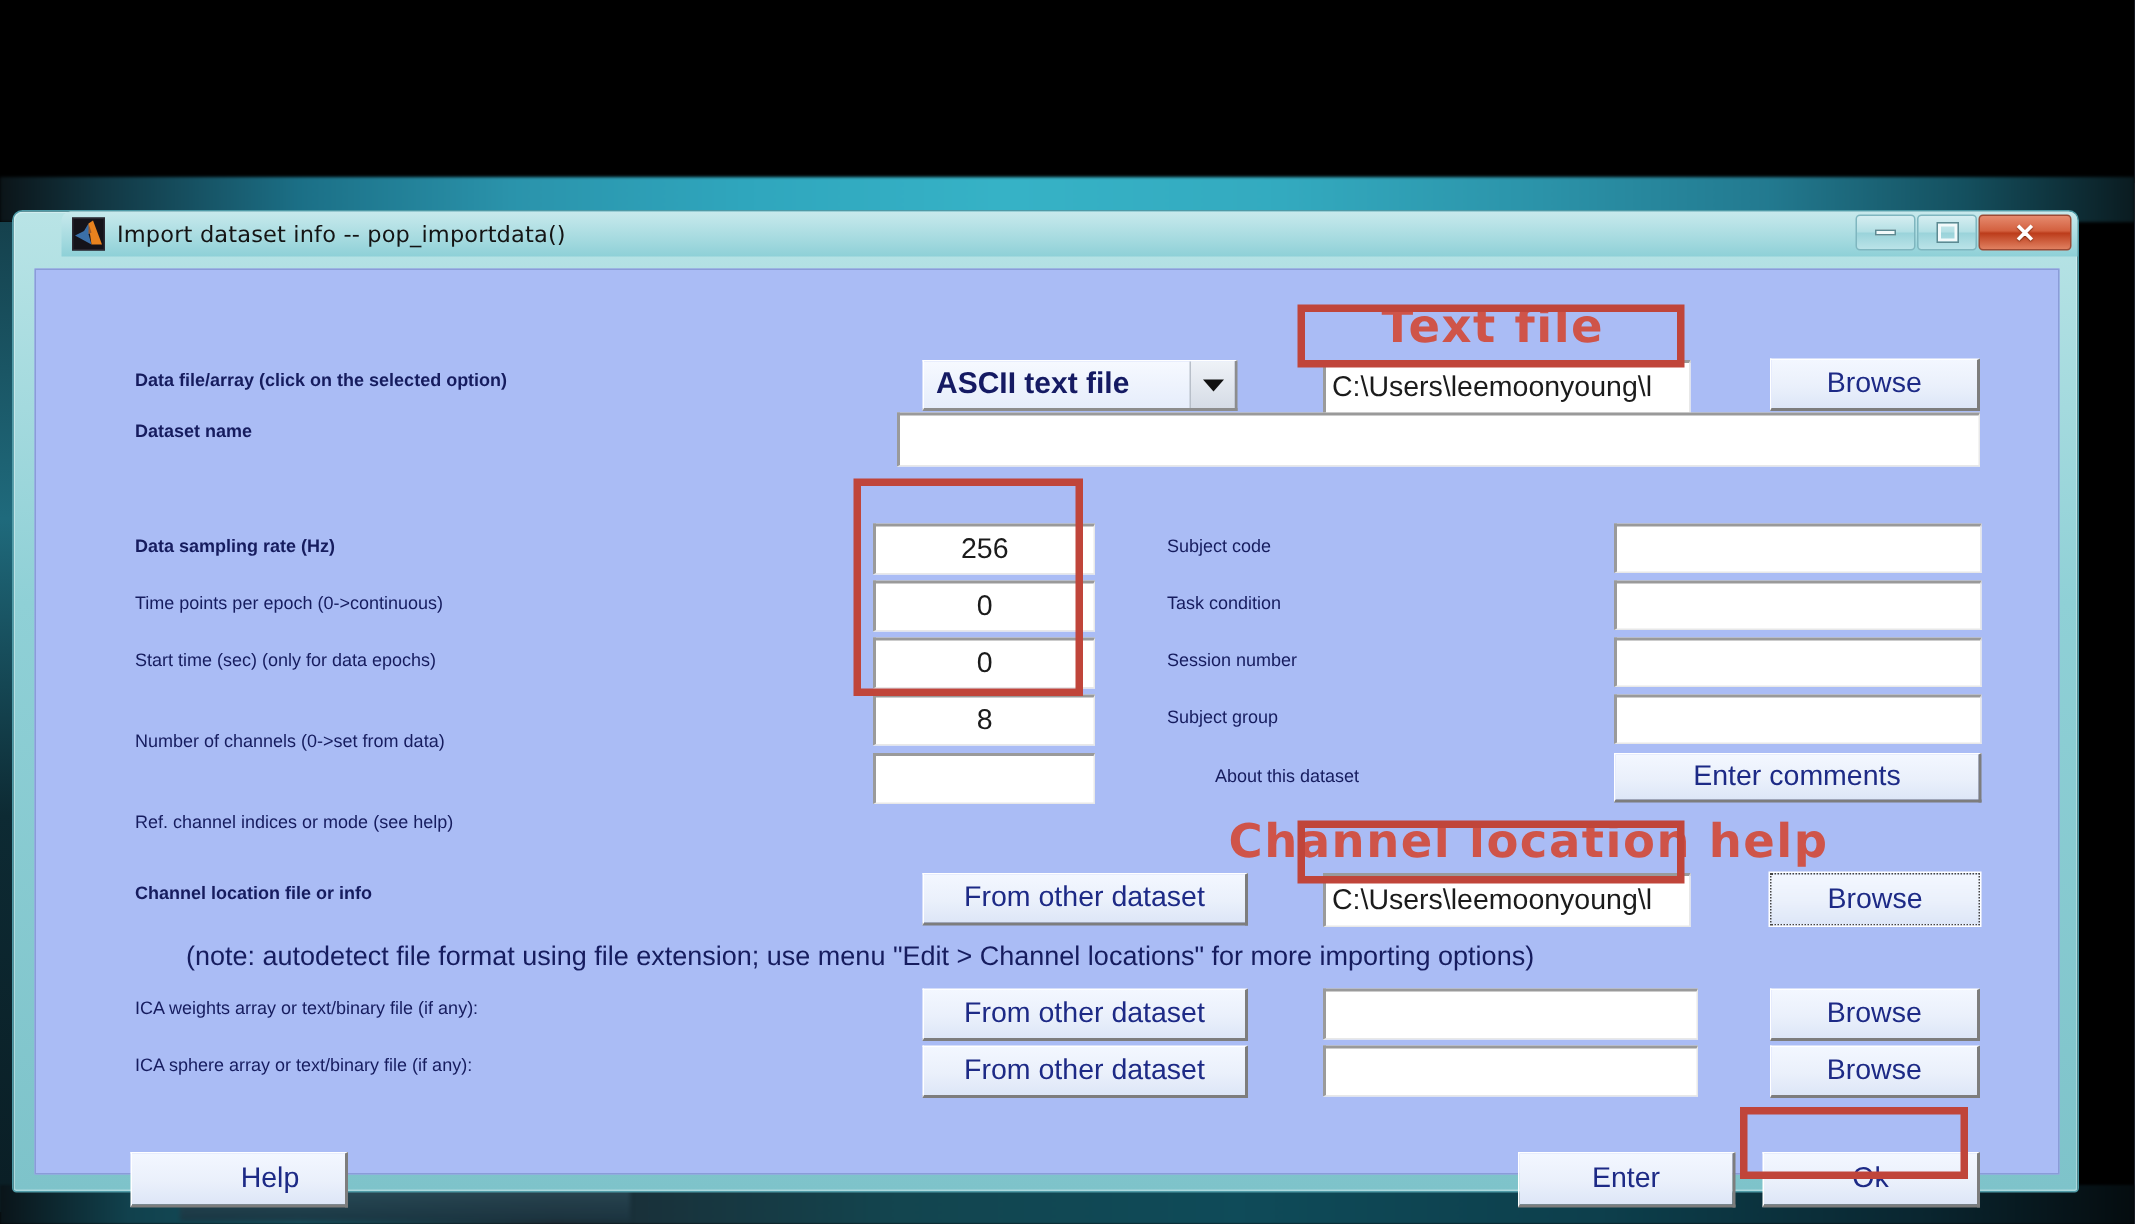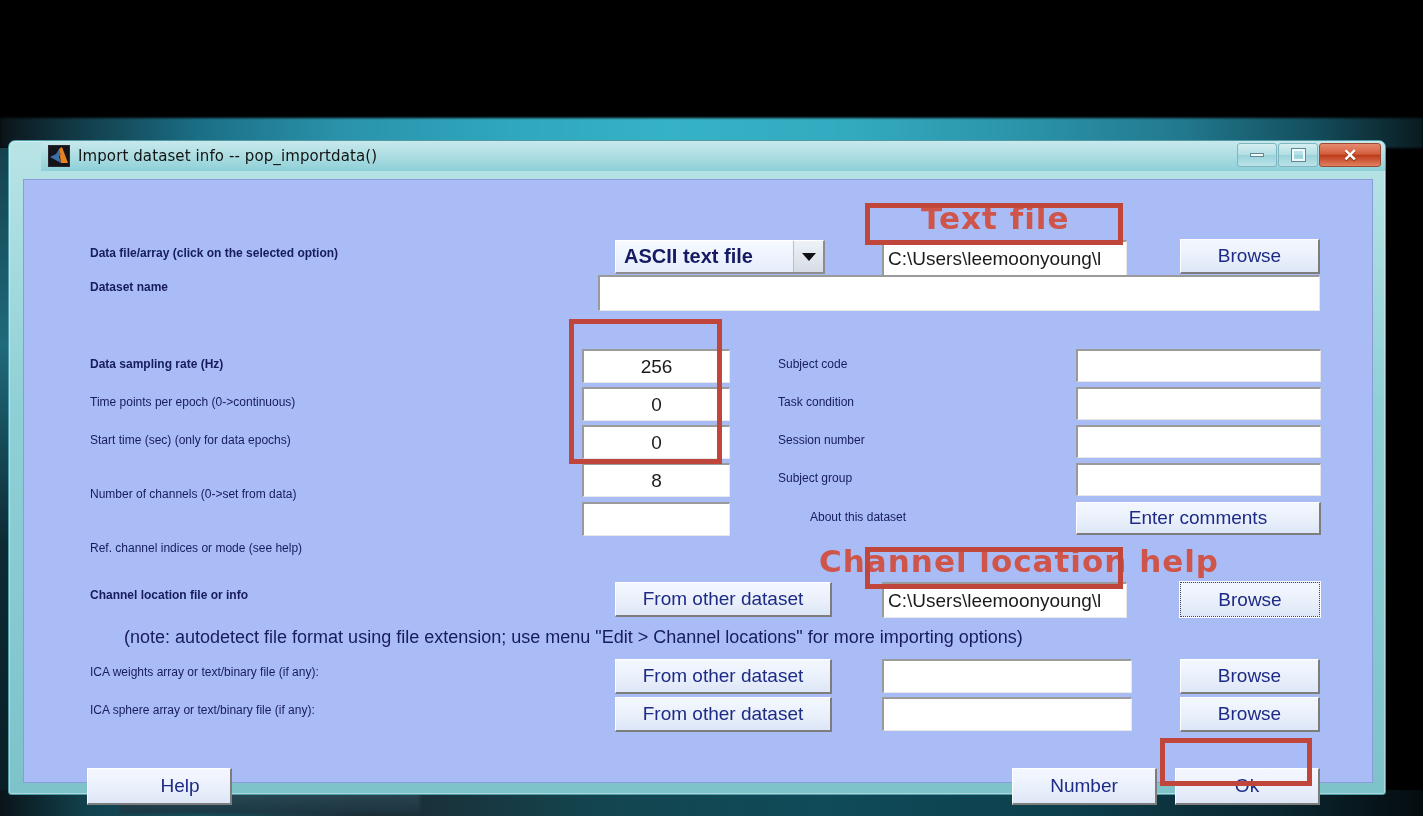--- a/index.html
+++ b/index.html
@@ -358,21 +358,21 @@
         <span></span>
       </div>
       <div class="btn" style="left:1156px; top:517px; width:140px; height:35px;">
         <span>Browse</span>
       </div>
 
       <div class="btn" style="left:63px; top:588px; width:145px; height:37px;padding-left:42px;">
         <span>Help</span>
       </div>
       <div class="btn" style="left:988px; top:588px; width:145px; height:37px;">
-        <span>Number</span>
+        <span>Enter</span>
       </div>
       <div class="btn" style="left:1151px; top:588px; width:145px; height:37px;">
         <span>Ok</span>
       </div>
 
     </div>
   </div>
 
   <div class="redtext" style="left:921px; top:168px;">Text file</div>
   <div class="redbox" style="left:865px; top:203px; width:258px; height:42px;"></div>

